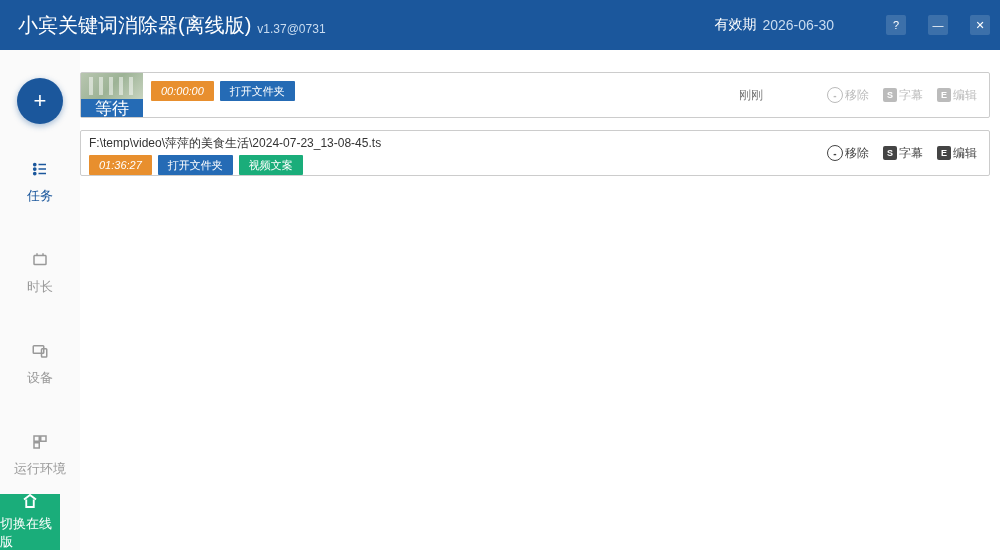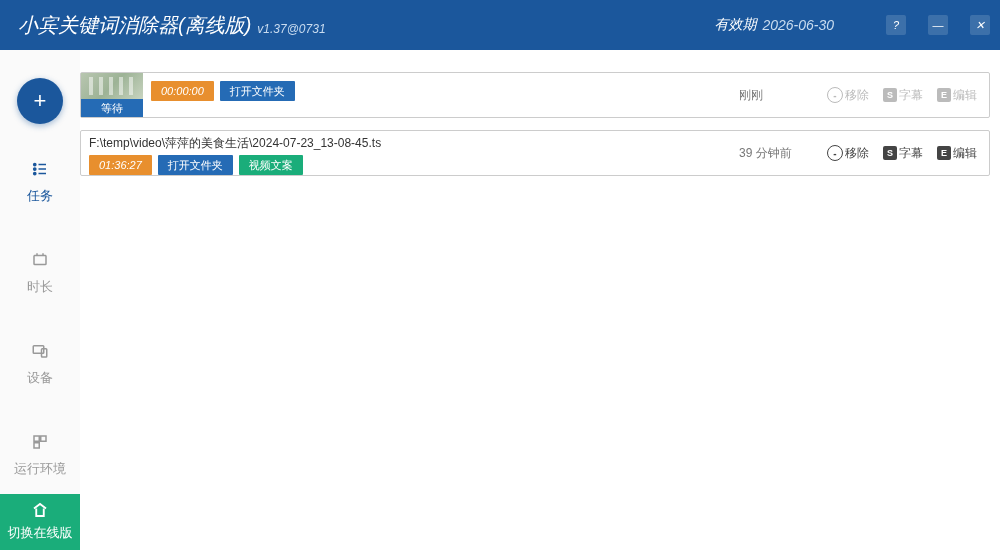--- a/index.html
+++ b/index.html
@@ -1,42 +1,42 @@
 <!DOCTYPE html>
 <html><head>
 <meta charset="utf-8">
 <style>
 * { margin: 0; padding: 0; box-sizing: border-box; font-family: "Microsoft YaHei", sans-serif; }
 body { width: 1000px; height: 550px; overflow: hidden; background: #fff; }
 
-.titlebar { height: 50px; background: #1b579c; color: #fff; display: flex; align-items: center; padding: 0 10px 0 18px; font-style: italic; }
+.titlebar { height: 50px; background: #1b579c; color: #fff; display: flex; align-items: center; padding: 0 10px 0 18px; }
 .titlebar .title { font-size: 20px; font-weight: 400; }
 .titlebar .version { font-size: 12px; margin-left: 6px; color: #c9dcf0; align-self: flex-end; padding-bottom: 14px; }
 .titlebar .spacer { flex: 1; }
 .titlebar .expiry-label { font-size: 14px; color: #fff; }
 .titlebar .expiry-date { font-size: 14px; color: #c9dcf0; margin-left: 6px; margin-right: 30px; }
 .titlebar .win-btn { width: 20px; height: 20px; background: rgba(255,255,255,0.15); margin-left: 22px; display: flex; align-items: center; justify-content: center; cursor: pointer; font-size: 11px; border-radius: 2px; }
 
 .main { display: flex; height: 500px; }
 .sidebar { width: 80px; background: #fafafa; display: flex; flex-direction: column; align-items: center; position: relative; }
 .add-btn { width: 46px; height: 46px; border-radius: 50%; background: #1b579c; color: #fff; font-size: 22px; display: flex; align-items: center; justify-content: center; margin-top: 28px; cursor: pointer; box-shadow: 0 2px 6px rgba(27,87,156,0.4); }
 .nav { margin-top: 36px; width: 100%; display: flex; flex-direction: column; align-items: center; gap: 46px; }
 .nav-item { display: flex; flex-direction: column; align-items: center; gap: 4px; color: #999; font-size: 13px; cursor: pointer; }
 .nav-item.active { color: #1b579c; }
 .nav-item .icon { font-size: 18px; }
-.switch-btn { position: absolute; bottom: 0; left: 0; width: 80px; height: 56px; background: #1aad7a; color: #fff; font-size: 13px; display: flex; flex-direction: column; align-items: center; justify-content: center; gap: 2px; cursor: pointer; }
+.switch-btn { position: absolute; bottom: 0; left: 0; width: 60px; height: 56px; background: #1aad7a; color: #fff; font-size: 13px; display: flex; flex-direction: column; align-items: center; justify-content: center; gap: 2px; cursor: pointer; }
 .switch-btn .icon { font-size: 16px; }
 
 .content { flex: 1; background: #fff; padding: 22px 10px 10px 0; overflow-y: auto; }
 .task { border: 1px solid #ccc; border-radius: 2px; margin-bottom: 12px; display: flex; align-items: stretch; height: 46px; }
 .task.disabled .actions .act { color: #bbb; }
 .thumb-wrap { width: 62px; display: flex; flex-direction: column; }
 .thumb { flex: 1; background: linear-gradient(135deg, #b8c6b0 0%, #9db396 50%, #c8d4c0 100%); position: relative; }
 .thumb::after { content: ""; position: absolute; inset: 4px 8px; background: repeating-linear-gradient(90deg, rgba(255,255,255,0.5) 0 4px, transparent 4px 10px); }
-.status-label { height: 18px; color: #fff; font-size: 11px; display: flex; align-items: center; justify-content: center; }
+.status-label { height: 18px; color: #fff; font-size: 17px; display: flex; align-items: center; justify-content: center; }
 .status-wait { background: #256bb5; }
 .status-done { background: #1aad7a; }
 .task-body { flex: 1; padding: 4px 8px 0 8px; display: flex; flex-direction: column; }
 .path { font-size: 12px; color: #333; white-space: nowrap; overflow: hidden; }
 .badges { display: flex; gap: 6px; margin-top: 4px; }
 .badge { height: 20px; padding: 0 10px; font-size: 11px; color: #fff; display: flex; align-items: center; border-radius: 1px; cursor: pointer; }
 .b-orange { background: #e88f2e; font-style: italic; }
 .b-blue { background: #256bb5; }
 .b-green { background: #1aad7a; }
 .time-col { width: 80px; display: flex; align-items: center; font-size: 12px; color: #777; }
@@ -162,21 +162,20 @@
 
     <div class="task">
       <div class="task-body">
         <div class="path">F:\temp\video\萍萍的美食生活\2024-07-23_13-08-45.ts</div>
         <div class="badges">
           <div class="badge b-orange">01:36:27</div>
           <div class="badge b-blue">打开文件夹</div>
           <div class="badge b-green">视频文案</div>
         </div>
       </div>
-      <div class="time-col">39 分钟前</div>
       <div class="actions">
         <div class="act enabled">
           <span class="ic ic-circle">-</span>
           <span>移除</span>
         </div>
         <div class="act enabled">
           <span class="ic-sq sq-dark">S</span>
           <span>字幕</span>
         </div>
         <div class="act enabled">

